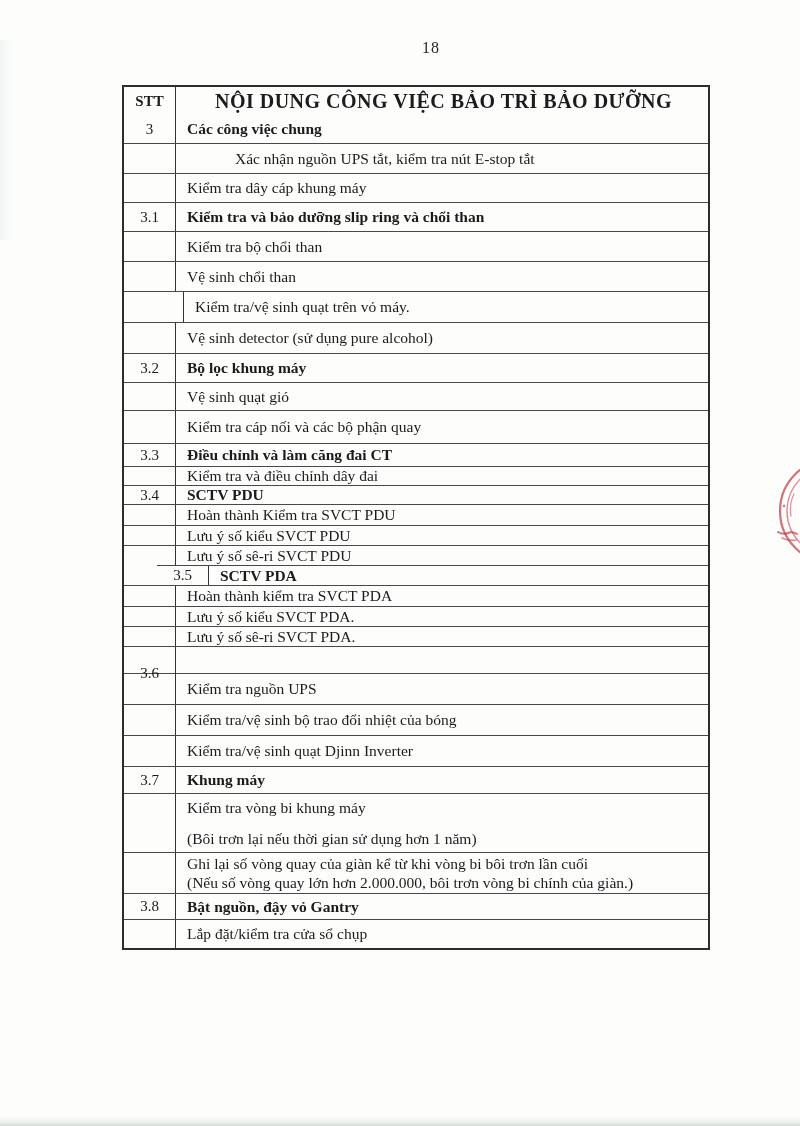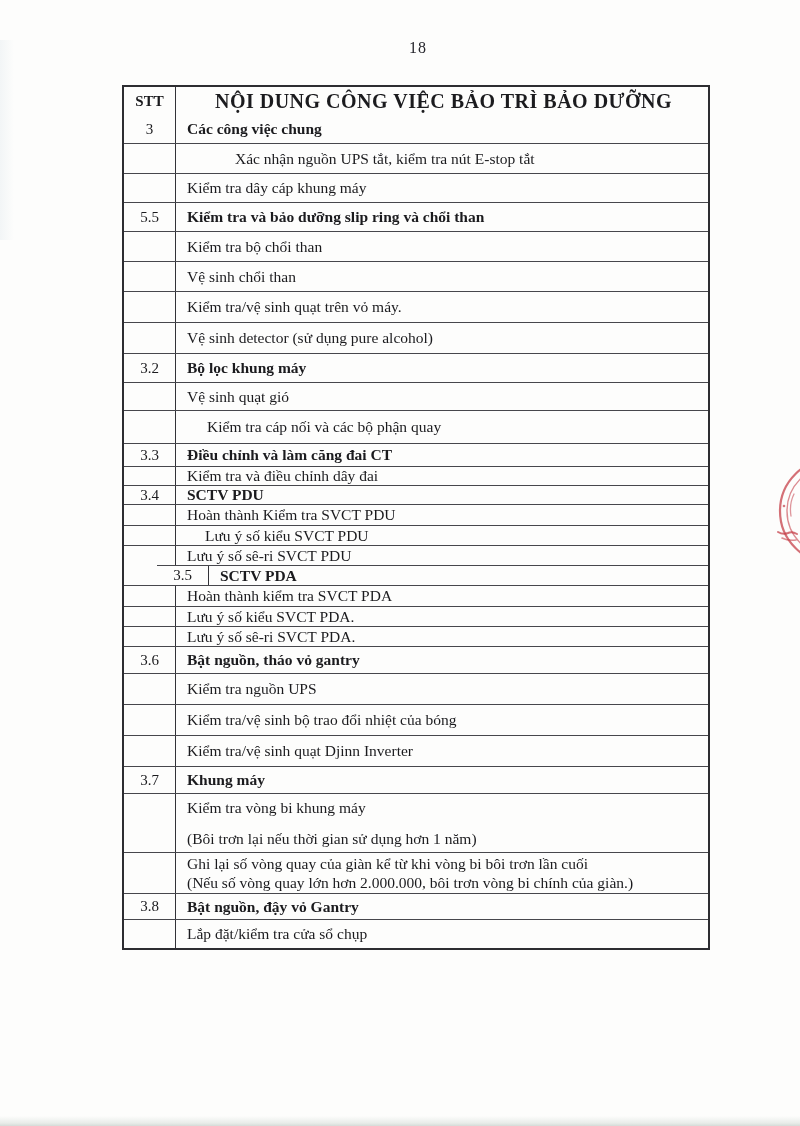--- a/index.html
+++ b/index.html
@@ -20,21 +20,21 @@
     pointer-events: none;
   }
   .scan-smudge-left {
     position: absolute; left: 0; top: 40px;
     width: 14px; height: 200px;
     background: linear-gradient(90deg, rgba(210,222,230,0.25), rgba(210,222,230,0));
     pointer-events: none;
   }
   .page-number {
     position: absolute;
-    top: 39px; left: 368px; width: 100px;
+    top: 39px; left: 381px; width: 100px;
     text-align: center;
     font-size: 16px;
     letter-spacing: 1px;
     color: #26262c;
   }
   .doc-table {
     position: absolute;
     left: 122px; top: 85px;
     width: 588px;
     border: 2px solid #2d2d31;
@@ -114,38 +114,38 @@
           <div class="line1">Xác nhận nguồn UPS tắt, kiểm tra nút E-stop tắt</div>
         </div>
       </div>
       <div class="t-row" style="height: 29px;">
         <div class="cell-num"></div>
         <div class="cell-content">
           <div class="line1">Kiểm tra dây cáp khung máy</div>
         </div>
       </div>
       <div class="t-row bold-row" style="height: 29px;">
-        <div class="cell-num">5.5</div>
+        <div class="cell-num">3.1</div>
         <div class="cell-content">
           <div class="line1">Kiểm tra và bảo dưỡng slip ring và chổi than</div>
         </div>
       </div>
       <div class="t-row" style="height: 30px;">
         <div class="cell-num"></div>
         <div class="cell-content">
           <div class="line1">Kiểm tra bộ chổi than</div>
         </div>
       </div>
       <div class="t-row" style="height: 30px;">
         <div class="cell-num"></div>
         <div class="cell-content">
           <div class="line1">Vệ sinh chổi than</div>
         </div>
       </div>
-      <div class="t-row" style="height: 31px;">
+      <div class="t-row" style="height: 31px; padding-left: 8px;">
         <div class="cell-num"></div>
         <div class="cell-content">
           <div class="line1">Kiểm tra/vệ sinh quạt trên vỏ máy.</div>
         </div>
       </div>
       <div class="t-row" style="height: 31px;">
         <div class="cell-num"></div>
         <div class="cell-content">
           <div class="line1">Vệ sinh detector (sử dụng pure alcohol)</div>
         </div>
@@ -155,21 +155,21 @@
         <div class="cell-content">
           <div class="line1">Bộ lọc khung máy</div>
         </div>
       </div>
       <div class="t-row" style="height: 28px;">
         <div class="cell-num"></div>
         <div class="cell-content">
           <div class="line1">Vệ sinh quạt gió</div>
         </div>
       </div>
-      <div class="t-row" style="height: 33px; gap: 20px;">
+      <div class="t-row" style="height: 33px;">
         <div class="cell-num"></div>
         <div class="cell-content">
           <div class="line1">Kiểm tra cáp nối và các bộ phận quay</div>
         </div>
       </div>
       <div class="t-row bold-row" style="height: 23px;">
         <div class="cell-num">3.3</div>
         <div class="cell-content">
           <div class="line1">Điều chỉnh và làm căng đai CT</div>
         </div>
@@ -185,21 +185,21 @@
         <div class="cell-content">
           <div class="line1">SCTV PDU</div>
         </div>
       </div>
       <div class="t-row" style="height: 21px;">
         <div class="cell-num"></div>
         <div class="cell-content">
           <div class="line1">Hoàn thành Kiểm tra SVCT PDU</div>
         </div>
       </div>
-      <div class="t-row" style="height: 20px; gap: 18px;">
+      <div class="t-row" style="height: 20px;">
         <div class="cell-num"></div>
         <div class="cell-content">
           <div class="line1">Lưu ý số kiểu SVCT PDU</div>
         </div>
       </div>
       <div class="t-row" style="height: 20px;">
         <div class="cell-num"></div>
         <div class="cell-content">
           <div class="line1">Lưu ý số sê-ri SVCT PDU</div>
         </div>
@@ -221,21 +221,21 @@
         <div class="cell-content">
           <div class="line1">Lưu ý số kiểu SVCT PDA.</div>
         </div>
       </div>
       <div class="t-row" style="height: 20px;">
         <div class="cell-num"></div>
         <div class="cell-content">
           <div class="line1">Lưu ý số sê-ri SVCT PDA.</div>
         </div>
       </div>
-      <div class="t-row bold-row" style="height: 27px;">
+      <div class="t-row bold-row" style="height: 27px; flex-direction: column;">
         <div class="cell-num">3.6</div>
         <div class="cell-content">
           <div class="line1">Bật nguồn, tháo vỏ gantry</div>
         </div>
       </div>
       <div class="t-row" style="height: 31px;">
         <div class="cell-num"></div>
         <div class="cell-content">
           <div class="line1">Kiểm tra nguồn UPS</div>
         </div>

